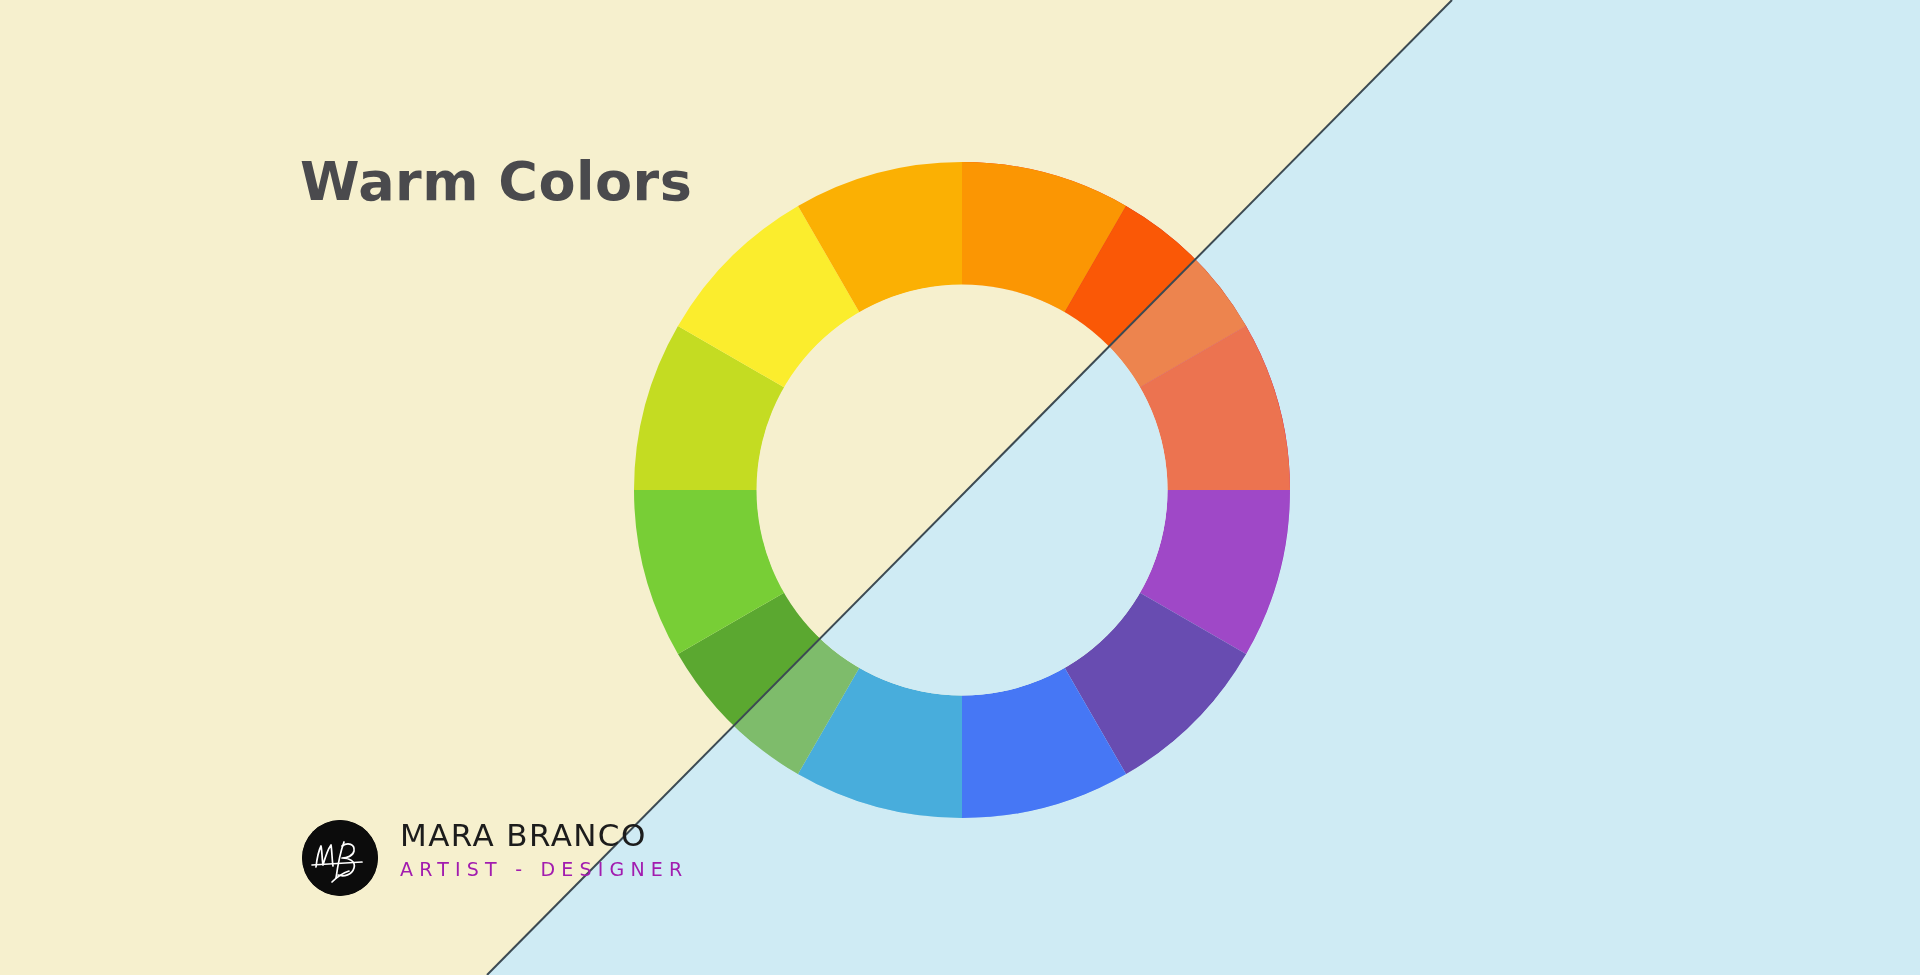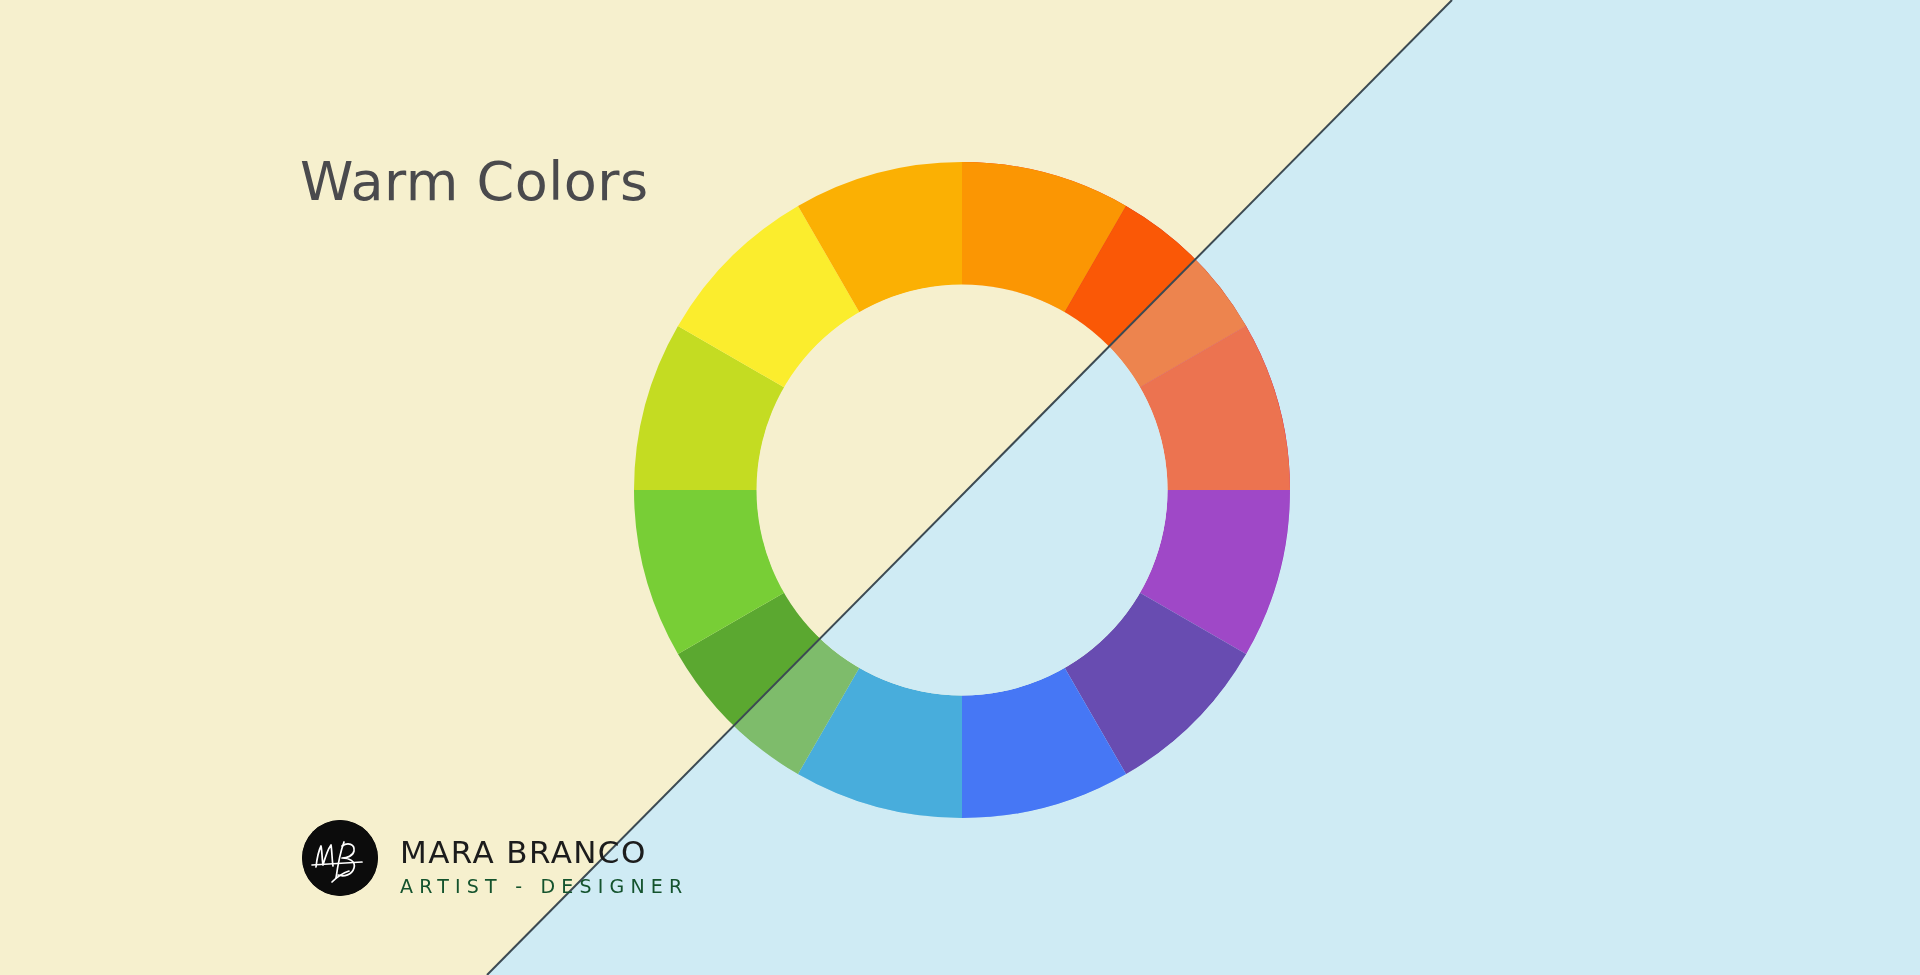--- a/index.html
+++ b/index.html
@@ -18,41 +18,41 @@
     position: absolute;
     top: 0;
     left: 0;
     width: 1920px;
     height: 975px;
   }
   .label {
     position: absolute;
     font-family: "DejaVu Sans", sans-serif;
     font-size: 54px;
-    font-weight: 400;
+    font-weight: 700;
     color: #4a4a4d;
     letter-spacing: 0.5px;
     white-space: nowrap;
     -webkit-font-smoothing: antialiased;
   }
   #warm-label {
     left: 300px;
     top: 150px;
   }
   #cool-label {
     left: 1283px;
     top: 750px;
   }
   
   #logo {
     position: absolute;
     left: 302px;
     top: 820px;
     display: flex;
-    align-items: flex-end;
+    align-items: flex-start;
     gap: 22px;
   }
   #logo-mark {
     position: relative;
     width: 76px;
     height: 76px;
     border-radius: 50%;
     background: #0c0c0c;
     flex: 0 0 auto;
     overflow: hidden;
@@ -70,21 +70,21 @@
     font-weight: 400;
     letter-spacing: 1.4px;
     color: #1c1c1c;
     white-space: nowrap;
   }
   #logo-tagline {
     font-family: "DejaVu Sans", sans-serif;
     font-size: 19px;
     font-weight: 400;
     letter-spacing: 6.2px;
-    color: #14532d;
+    color: #a21caf;
     margin-top: 9px;
     white-space: nowrap;
   }
 </style>
 </head>
 <body>
 
 <div id="canvas">
 
   <svg id="bg-svg" viewBox="0 0 1920 975">

